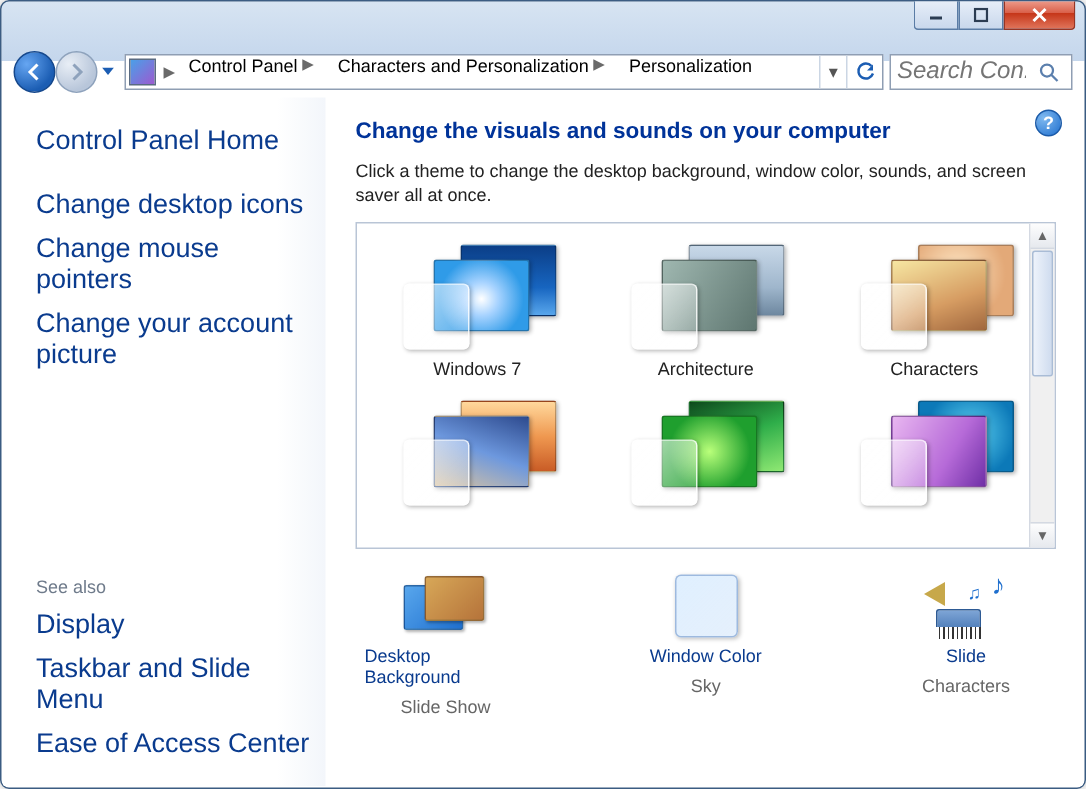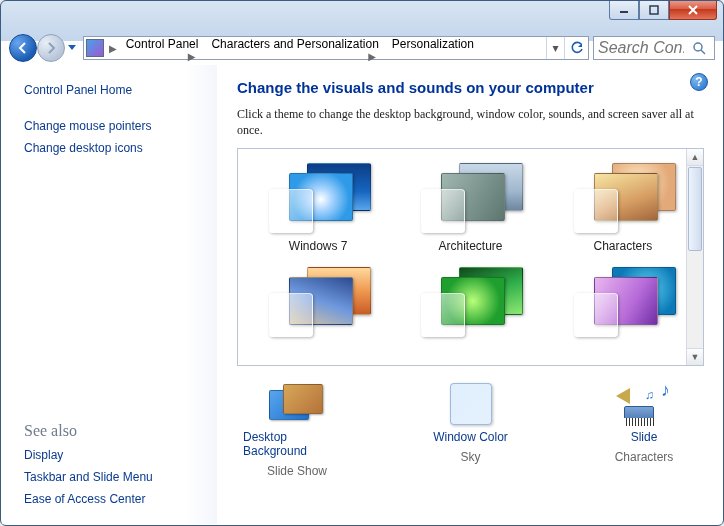--- a/index.html
+++ b/index.html
@@ -15,42 +15,42 @@
 .titlebar-btn svg { display:block; }
 
 
 .navbar { height: 34px; margin: 0 8px; display: flex; align-items: center; gap: 4px; }
 .navbtns { display: flex; align-items: center; gap: 0; }
 .navcircle { width: 28px; height: 28px; border-radius: 50%; background: radial-gradient(circle at 30% 30%,#66a6f2,#1b5db3 70%); border: 1px solid #16488c; display:flex; align-items:center; justify-content:center; color:#fff; }
 .navcircle.disabled { background: radial-gradient(circle at 30% 30%,#e8eef6,#b8c6da 70%); border-color:#8ea2bc; color:#8ea2bc; }
 .navcircle svg { display:block; }
 .navdrop { width: 14px; height:20px; display:flex; align-items:center; justify-content:center; color:#1b5db3; }
 .addressbar { flex: 1; height: 24px; background: #fff; border: 1px solid #8f9eb3; display: flex; align-items: center; font-size: 12px; }
-.addr-seg { padding: 0 6px; height: 22px; display: flex; align-items: flex-end; border-right: 1px solid transparent; cursor: default; flex-direction: column; }
+.addr-seg { padding: 0 6px; height: 22px; display: flex; align-items: flex-start; border-right: 1px solid transparent; cursor: default; }
 .addr-arrow { color: #6a6a6a; padding: 0 3px; font-size: 10px; }
 .addr-icon { width: 18px; height: 18px; margin: 0 2px 0 2px; background: linear-gradient(135deg,#4aa0e8,#9c5ad0); border:1px solid #5a6b82; }
 .addr-tail { margin-left:auto; display:flex; }
 .addr-drop { width:18px; height:22px; border-left:1px solid #cbd6e4; display:flex; align-items:center; justify-content:center; color:#555; }
 .refresh { width:24px; height:22px; border-left:1px solid #cbd6e4; display:flex; align-items:center; justify-content:center; color:#1b5db3; }
 .searchbox { width: 122px; height: 24px; background:#fff; border:1px solid #8f9eb3; display:flex; align-items:center; }
 .searchbox input { border:none; outline:none; width:94px; font-size:16px; padding:0 4px; color:#888; font-style:italic; }
 .searchbox .sicon { width:22px; display:flex; align-items:center; justify-content:center; color:#5b7fad; }
 
 
 .body { position:absolute; top:64px; left:1px; right:1px; bottom:1px; display:flex; background:#fff; }
 .sidebar { width: 215px; padding: 14px 10px 14px 22px; display:flex; flex-direction:column; background: linear-gradient(to right, #fff 0, #fff 85%, #f3f6fb 100%); }
-.sidebar a { color:#0a3b8e; font-size:12px; text-decoration:none; display:block; padding:4px 0; cursor:default; }
+.sidebar a { color:#0a3b8e; font-size:18px; text-decoration:none; display:block; padding:4px 0; cursor:default; }
 .sidebar .spacer { flex:1; }
-.sidebar .seealso { color:#6f7b8b; font-size:16px; padding:6px 0 4px;font-family:Liberation Serif, serif; }
+.sidebar .seealso { color:#6f7b8b; font-size:12px; padding:6px 0 4px; }
 .sidebar .cphome { margin-bottom: 14px; }
 
 .main { flex:1; padding: 14px 18px 8px 20px; position:relative; }
 .help { position:absolute; top:8px; right:14px; width:18px; height:18px; border-radius:50%; background:radial-gradient(circle at 30% 30%,#7fb9f0,#1f6fce); color:#fff; font-size:12px; font-weight:bold; display:flex; align-items:center; justify-content:center; border:1px solid #1a5aa8; }
 .main h1 { color:#003399; font-size:15px; font-weight:bold; margin-bottom: 10px; }
-.main .desc { font-size:12px; color:#222; margin-bottom:10px; line-height:1.35;font-family:Liberation Serif, serif; }
+.main .desc { font-size:12px; color:#222; margin-bottom:10px; line-height:1.35; }
 
 .themebox { border:1px solid #b9c5d6; height: 218px; position:relative; overflow:hidden; }
 .themegrid { display:grid; grid-template-columns: repeat(3, 1fr); gap: 0; padding: 8px 4px 4px 4px; }
 .theme { display:flex; flex-direction:column; align-items:center; padding:4px 0 8px; cursor:default; }
 .theme .thumb { width:110px; height:72px; position:relative; }
 .theme .thumb .card { position:absolute; width:64px; height:48px; border:1px solid rgba(0,0,0,.25); border-radius:2px; box-shadow:1px 1px 3px rgba(0,0,0,.3); }
 .theme .thumb .c1 { right:2px; top:2px; }
 .theme .thumb .c2 { right:20px; top:12px; }
 .theme .thumb .glass { position:absolute; left:6px; bottom:0; width:44px; height:44px; border-radius:4px; border:1px solid rgba(255,255,255,.7); background:linear-gradient(135deg,rgba(255,255,255,.7),rgba(255,255,255,.15)); box-shadow:1px 1px 3px rgba(0,0,0,.3); }
 .theme .label { font-size:12px; color:#222; margin-top:6px; }
@@ -174,22 +174,23 @@
             <circle cx="6" cy="6" r="4" stroke="currentColor" fill="none" stroke-width="1.5"></circle>
             <line x1="9" y1="9" x2="13" y2="13" stroke="currentColor" stroke-width="1.5"></line>
           </svg>
         </div>
     </div>
   </div>
 
   <div class="body">
     <div class="sidebar">
       <a class="cphome">Control Panel Home</a>
+      <a>Change desktop icons</a>
       <a>Change mouse pointers</a>
-      <a>Change desktop icons</a>
+      <a>Change your account picture</a>
       <div class="spacer"></div>
       <div class="seealso">See also</div>
       <a>Display</a>
       <a>Taskbar and Slide Menu</a>
       <a>Ease of Access Center</a>
     </div>
 
     <div class="main">
       <div class="help">?</div>
       <h1>Change the visuals and sounds on your computer</h1>

